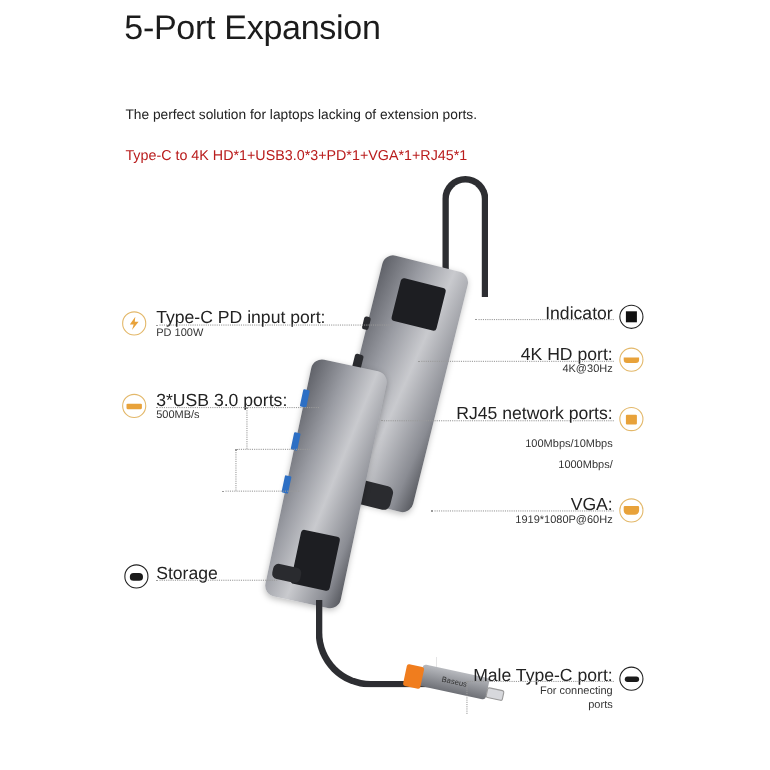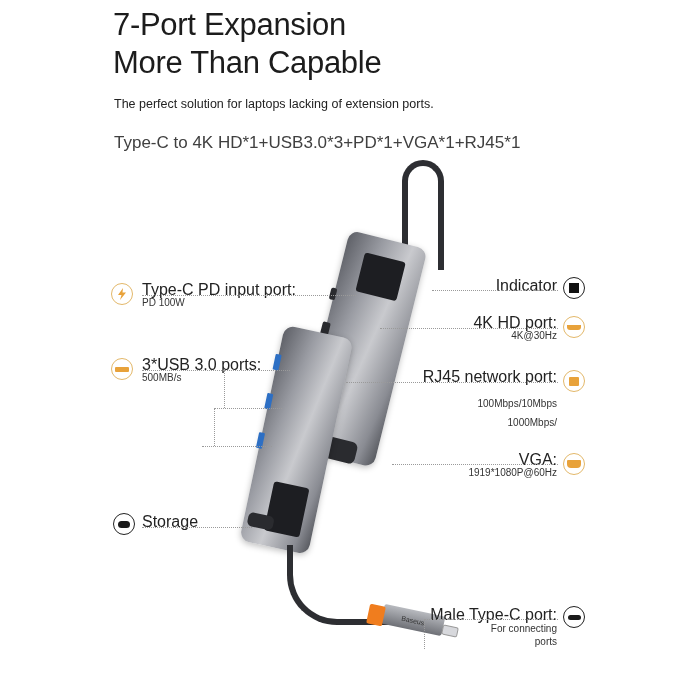--- a/index.html
+++ b/index.html
@@ -1,21 +1,21 @@
 <!DOCTYPE html>
 <html><head>
 <meta charset="utf-8">
 <style>
   * { box-sizing: border-box; margin: 0; padding: 0; }
   html, body { width: 700px; height: 700px; background: #ffffff; overflow: hidden; }
   body { position: relative; font-family: "Liberation Sans", "DejaVu Sans", sans-serif; color: #1a1a1a; }
 
   .title { position: absolute; left: 113px; top: 6px; font-size: 31px; line-height: 38px; font-weight: 400; color: #1c1c1c; letter-spacing: -0.3px; }
   .subtitle { position: absolute; left: 114px; top: 97px; font-size: 12.5px; color: #222; }
-  .spec { position: absolute; left: 114px; top: 133px; font-size: 17px; color: #404040; }
+  .spec { position: absolute; left: 114px; top: 133px; font-size: 13px; color: #b91c1c; }
 
   .label-title { position: absolute; font-size: 16px; color: #222; white-space: nowrap; }
   .label-value { position: absolute; font-size: 10px; color: #333; white-space: nowrap; line-height: 14px; }
   .right { text-align: right; }
 
   .circle-icon { position: absolute; width: 22px; height: 22px; border-radius: 50%; border: 1.5px solid #e3b86a; background: #fff; display: flex; align-items: center; justify-content: center; }
   .circle-icon.dark { border-color: #222; }
 
   .line { position: absolute; border-top: 1px dotted #9a9a9a; height: 0; }
   .vline { position: absolute; border-left: 1px dotted #9a9a9a; width: 0; }
@@ -24,22 +24,21 @@
   .hub { position: absolute; border-radius: 10px; background: linear-gradient(100deg, #5d5f66 0%, #9a9ca3 30%, #c9cace 55%, #8a8c93 85%, #55575d 100%); box-shadow: 0 2px 6px rgba(0,0,0,0.25); }
   .screen { position: absolute; background: #1d1e22; border-radius: 3px; }
   .port { position: absolute; background: #2a2b2f; border-radius: 2px; }
   .usb { position: absolute; background: #2d6fc4; border-radius: 1px; }
   .cable { position: absolute; border: 6px solid #2d2e32; border-radius: 30px; }
 </style>
 </head>
 <body>
 
 <div class="title">
-  <div>7-Port Expansion</div>
-  <div>More Than Capable</div>
+  <div>5-Port Expansion</div>
 </div>
 <div class="subtitle">The perfect solution for laptops lacking of extension ports.</div>
 <div class="spec">Type-C to 4K HD*1+USB3.0*3+PD*1+VGA*1+RJ45*1</div>
 
 <div>
 
   <div class="cable" style="left:402px; top:160px; width:42px; height:110px; border-bottom:none; border-radius:22px 22px 0 0;"></div>
 
   <div class="hub" style="left:350px; top:230px; width:80px; height:225px; transform: rotate(14deg); transform-origin: top left;">
     <div class="screen" style="left:20px; top:18px; width:42px; height:40px;"></div>
@@ -100,21 +99,21 @@
 <div class="circle-icon" style="left:563px; top:316px;">
   <div style="width:14px; height:5px; background:#e8a23a; border-radius:0 0 3px 3px;"></div>
 </div>
 <div class="label-title right" style="right:143px; top:314px;">4K HD port:</div>
 <div class="label-value right" style="right:143px; top:329px;">4K@30Hz</div>
 <div class="line" style="left:380px; top:328px; width:178px;"></div>
 
 <div class="circle-icon" style="left:563px; top:370px;">
   <div style="width:10px; height:9px; background:#e8a23a; border-radius:1px;"></div>
 </div>
-<div class="label-title right" style="right:143px; top:368px;">RJ45 network port:</div>
+<div class="label-title right" style="right:143px; top:368px;">RJ45 network ports:</div>
 <div class="label-value right" style="right:143px; top:384px;margin-top:32px;">1000Mbps/</div>
 <div class="label-value right" style="right:143px; top:397px;">100Mbps/10Mbps</div>
 <div class="line" style="left:346px; top:382px; width:212px;"></div>
 
 <div class="circle-icon" style="left:563px; top:453px;">
   <div style="width:14px; height:8px; background:#e8a23a; border-radius:1px 1px 4px 4px;"></div>
 </div>
 <div class="label-title right" style="right:143px; top:451px;">VGA:</div>
 <div class="label-value right" style="right:143px; top:466px;">1919*1080P@60Hz</div>
 <div class="line" style="left:392px; top:464px; width:166px;"></div>

